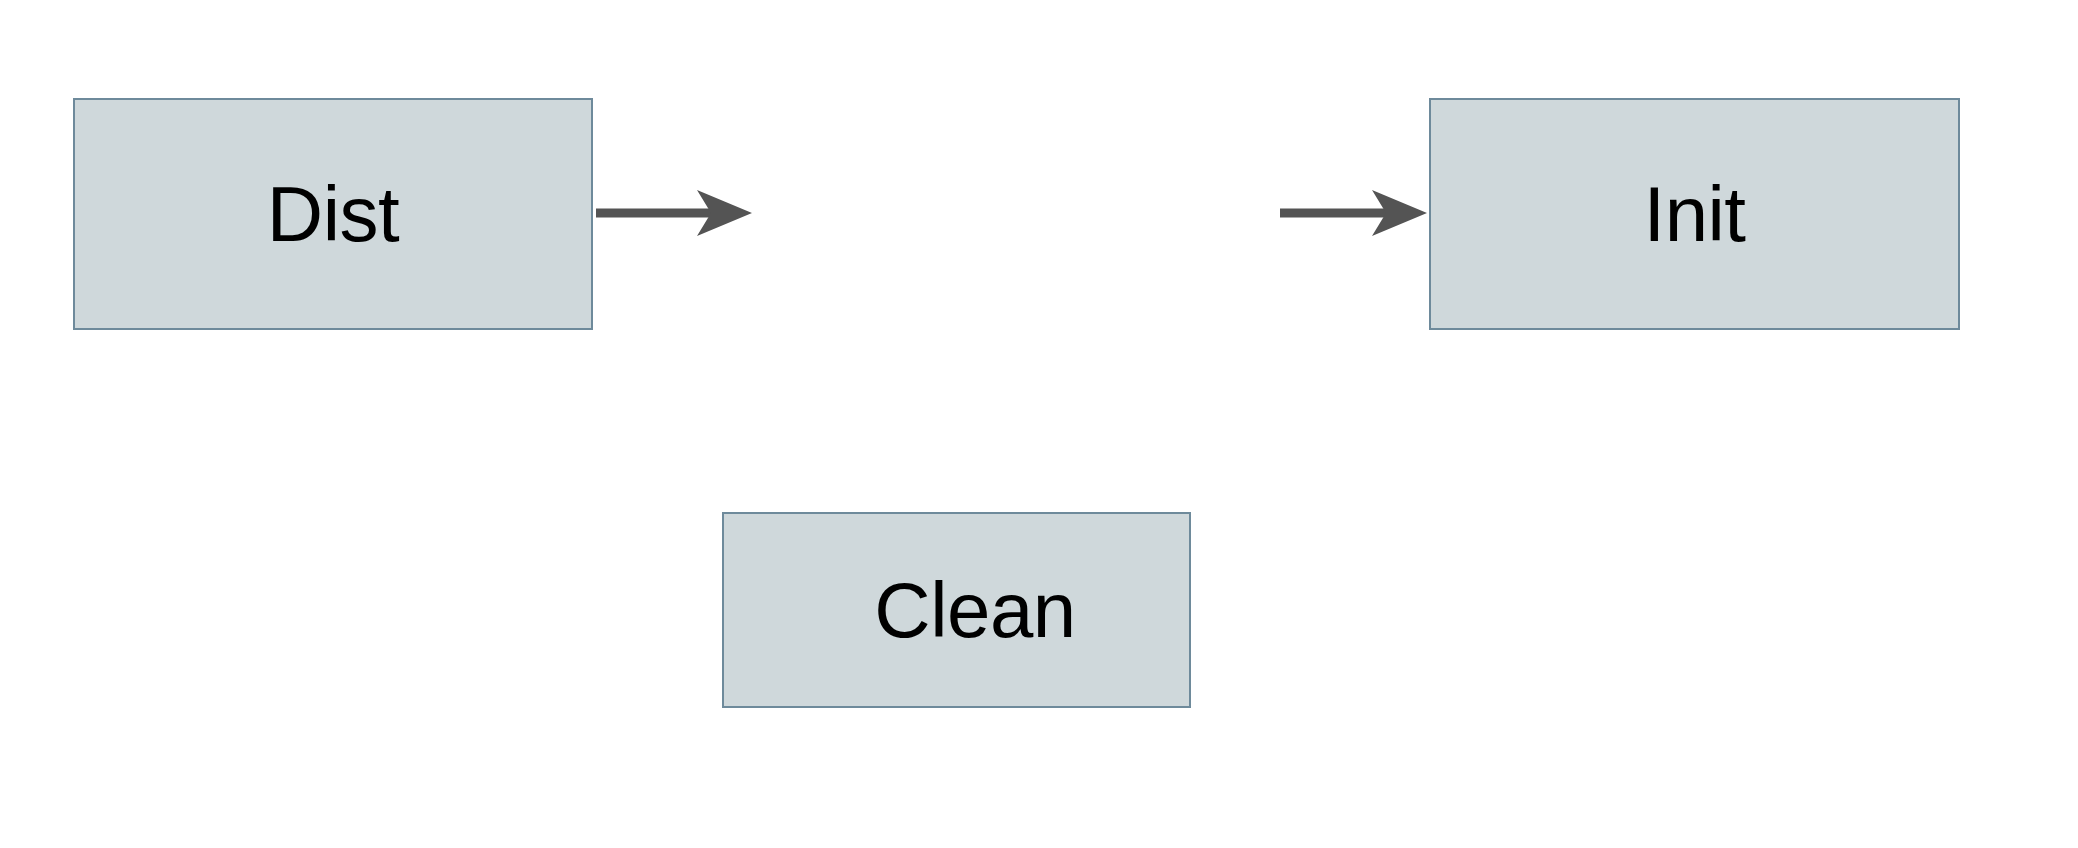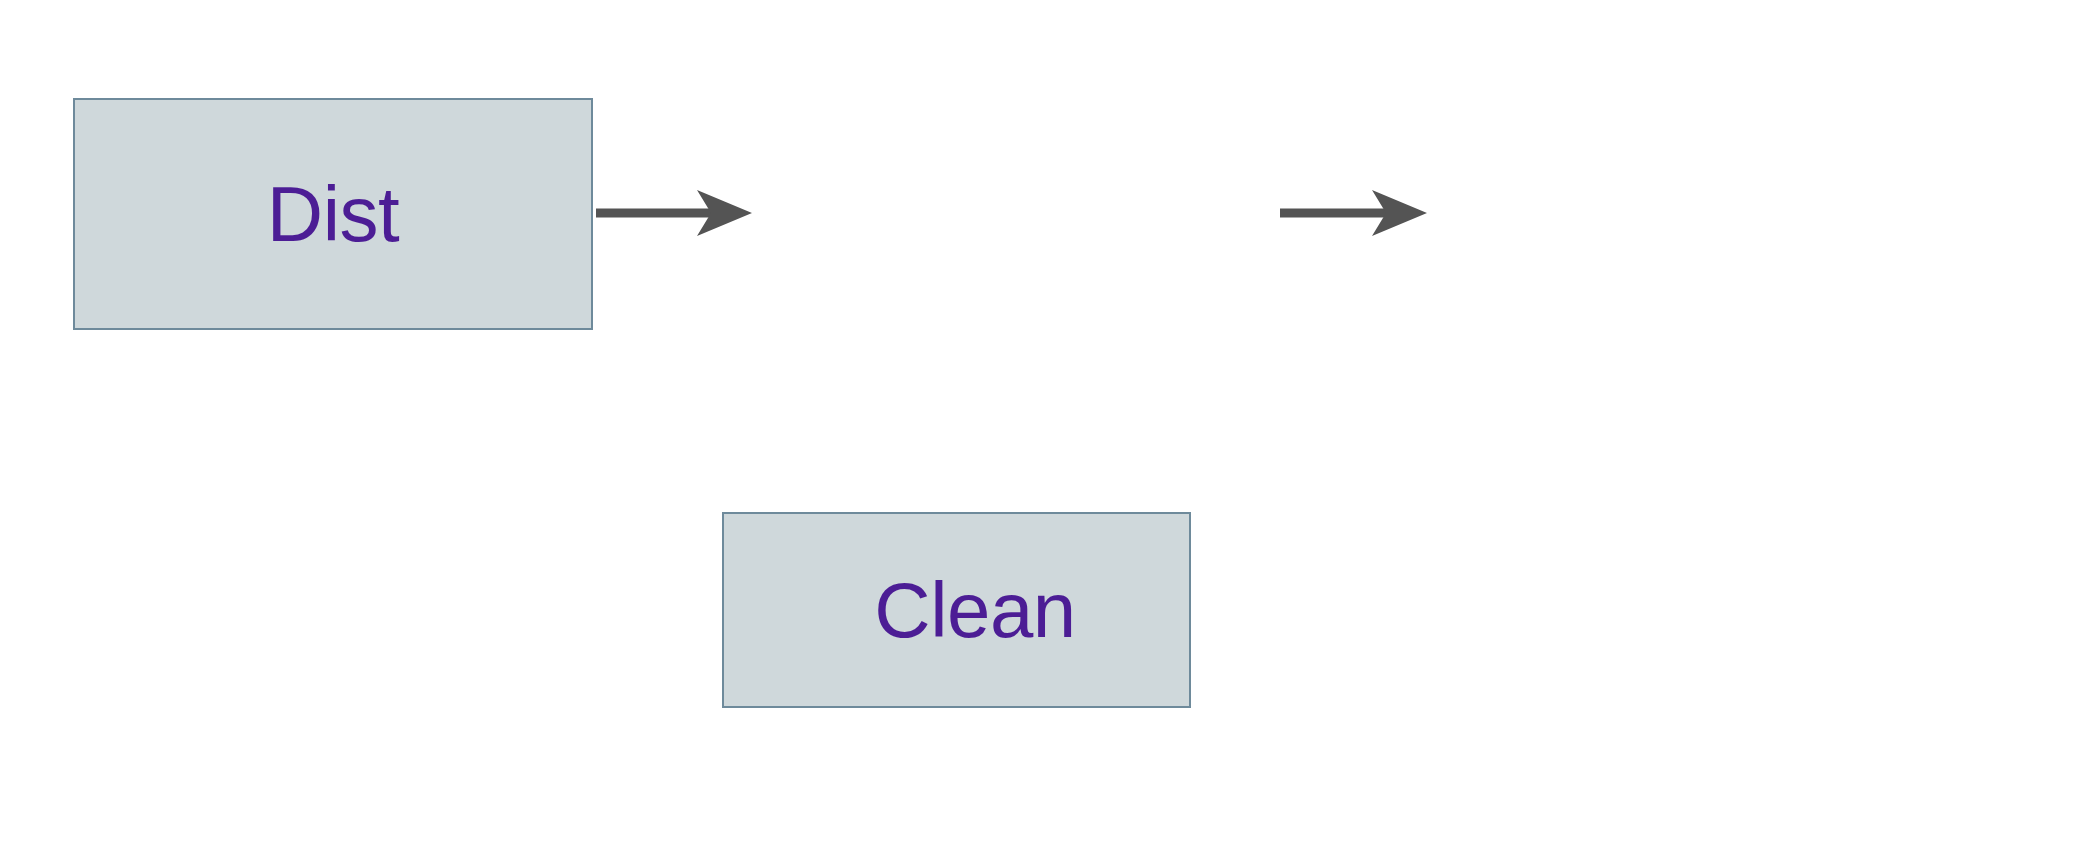--- a/index.html
+++ b/index.html
@@ -24,21 +24,21 @@
     background: #cfd8db;
     border: 2px solid #6e8a9b;
     display: flex;
     align-items: center;
     justify-content: center;
   }
   .node-label {
     font-family: "Liberation Sans", sans-serif;
     font-size: 78px;
     font-weight: 400;
-    color: #4c1d95;
+    color: #000000;
     line-height: 1;
     letter-spacing: -0.5px;
     white-space: nowrap;
     user-select: none;
   }
   .edge-layer {
     position: absolute;
     left: 0;
     top: 0;
     width: 2078px;
@@ -69,18 +69,21 @@
       <line class="edge-path" x1="1280" y1="213" x2="1388" y2="213"></line>
       <polygon class="edge-head" points="1427,213 1372,190 1386,213 1372,236"></polygon>
     </g>
   </svg>
 
   <div class="node" style="left:73px; top:98px; width:520px; height:232px;">
     <span class="node-label">Dist</span>
   </div>
 
 
+  <div class="node" style="left:1429px; top:98px; width:531px; height:232px;">
+    <span class="node-label">Init</span>
+  </div>
 
   <div class="node" style="left:722px; top:512px; width:469px; height:196px;padding-left:37px;">
     <span class="node-label">Clean</span>
   </div>
 
 </div>
 
 </body></html>

